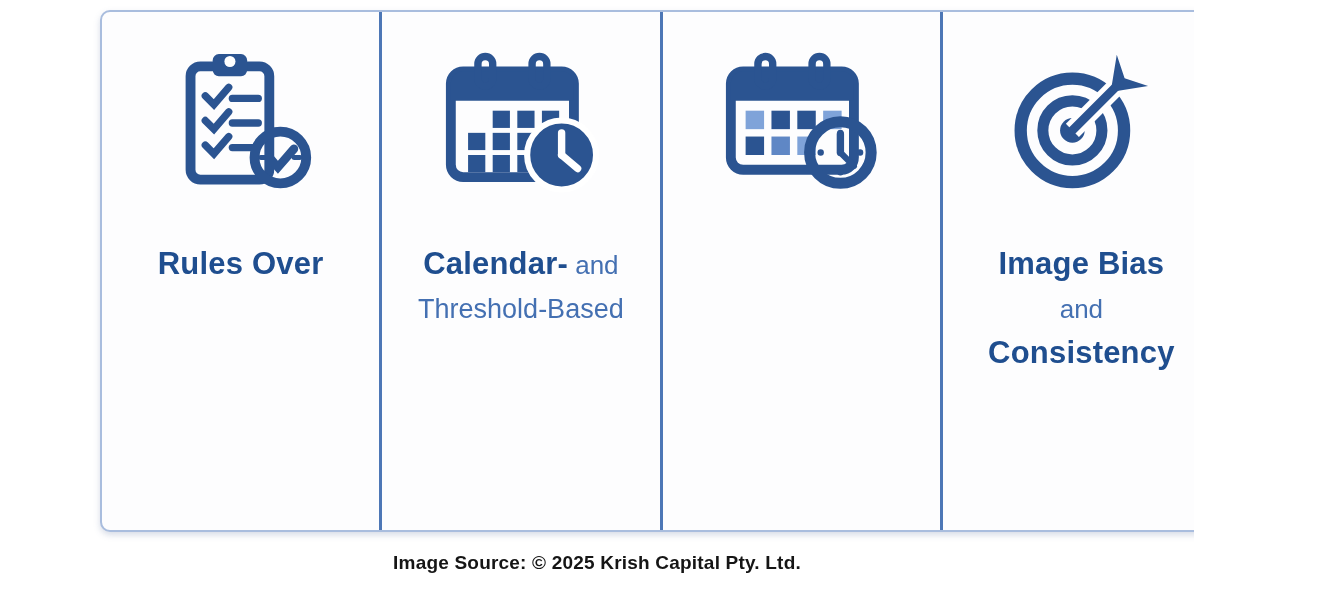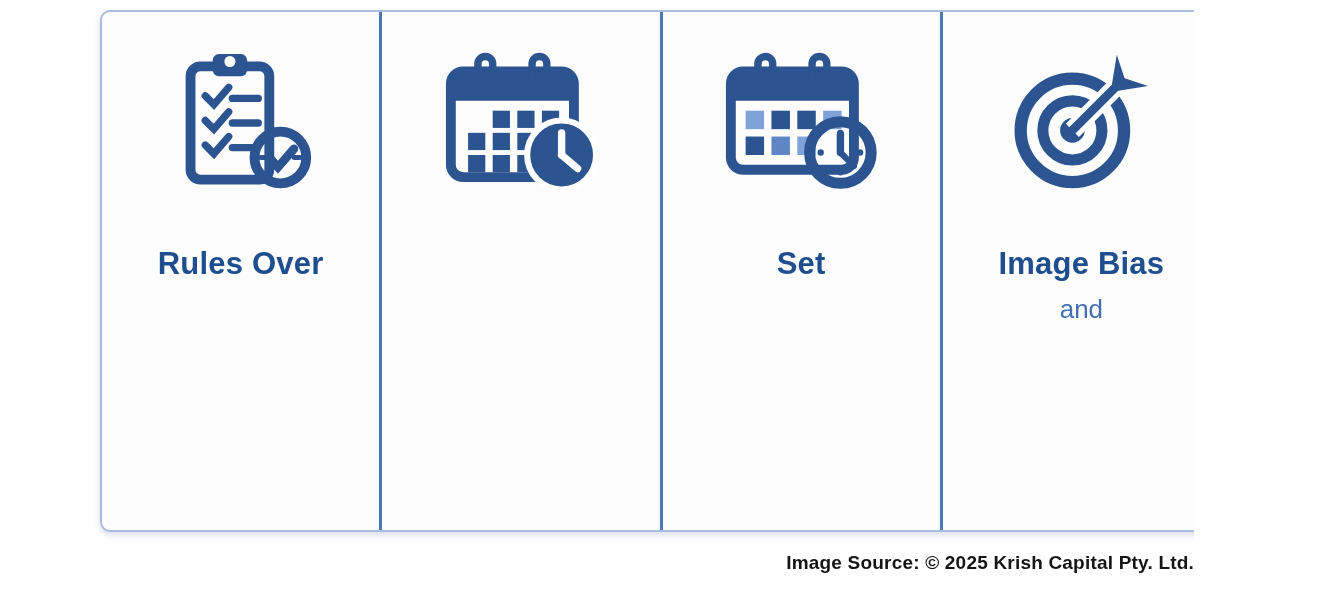--- a/index.html
+++ b/index.html
@@ -22,21 +22,21 @@
   }
   .panel{flex:1;box-sizing:border-box;display:flex;flex-direction:column;align-items:center;}
   .panel + .panel{border-left:3px solid var(--divider);}
   .icon-wrap{height:150px;margin-top:36px;display:flex;align-items:center;justify-content:center;}
   .icon-wrap svg{display:block;}
   .label{margin-top:46px;text-align:center;line-height:40px;padding:0 6px;}
   .t-bold{font-weight:700;font-size:31px;color:var(--navy-text);letter-spacing:.2px;}
   .t-light{font-weight:400;font-size:26px;color:var(--blue-light-text);}
   .t-light-lg{font-weight:400;font-size:27px;color:var(--blue-light-text);}
   .caption{
-    position:absolute;left:0;right:0;top:552px;text-align:right;
+    position:absolute;left:0;right:0;top:552px;text-align:center;
     font-weight:700;font-size:19px;color:var(--caption-color);letter-spacing:.2px;
   }
   .nv{stroke:var(--navy);fill:none;stroke-linecap:round;}
   .fillnv{fill:var(--navy);}
 </style>
 </head>
 <body>
 
 <div class="page">
   <div class="board">
@@ -79,20 +79,24 @@
             <rect x="62" y="68" width="14" height="14" class="fillnv"></rect>
             <rect x="82" y="68" width="14" height="14" class="fillnv"></rect>
           <rect x="22" y="86" width="14" height="14" class="fillnv"></rect>
             <rect x="42" y="86" width="14" height="14" class="fillnv"></rect>
             <rect x="62" y="86" width="14" height="14" class="fillnv"></rect>
           <circle cx="98" cy="86" r="28" class="fillnv" stroke="#ffffff" stroke-width="5"></circle>
           <path d="M98 86 V68" stroke="#ffffff" stroke-width="6" stroke-linecap="round" fill="none"></path>
           <path d="M98 86 L111 97" stroke="#ffffff" stroke-width="6" stroke-linecap="round" fill="none"></path>
         </svg>
       </div>
+      <div class="label">
+        <div><span class="t-bold">Calendar-</span><span class="t-light"> and</span></div>
+        <div><span class="t-light-lg">Threshold-Based</span></div>
+      </div>
     </div>
 
     <div class="panel">
       <div class="icon-wrap">
         <svg width="160" height="148" viewBox="0 0 130 120" aria-hidden="true">
           <rect x="8" y="18" width="100" height="80" rx="10" fill="#ffffff" class="nv" stroke-width="8"></rect>
           <path d="M8 42 V28 a10 10 0 0 1 10 -10 h80 a10 10 0 0 1 10 10 v14 Z" class="fillnv"></path>
           <rect x="30" y="6" width="12" height="24" rx="6" fill="#ffffff" class="nv" stroke-width="6"></rect>
           <rect x="74" y="6" width="12" height="24" rx="6" fill="#ffffff" class="nv" stroke-width="6"></rect>
           <rect x="20" y="50" width="15" height="15" fill="var(--square-light)"></rect>
@@ -105,40 +109,40 @@
           <circle cx="97" cy="84" r="25" fill="#ffffff" class="nv" stroke-width="9"></circle>
           <circle cx="97" cy="68" r="2.6" class="fillnv"></circle>
           <circle cx="113" cy="84" r="2.6" class="fillnv"></circle>
           <circle cx="97" cy="100" r="2.6" class="fillnv"></circle>
           <circle cx="81" cy="84" r="2.6" class="fillnv"></circle>
           <path d="M97 84 V69" class="nv" stroke-width="6"></path>
           <path d="M97 84 L108 95" class="nv" stroke-width="5"></path>
         </svg>
       </div>
       <div class="label">
-        <div><span class="t-bold">Set</span></div>
       </div>
     </div>
 
 
     <div class="panel">
       <div class="icon-wrap">
         <svg width="160" height="148" viewBox="0 0 130 120" aria-hidden="true">
           <circle cx="58" cy="66" r="42" fill="none" class="nv" stroke-width="10"></circle>
           <circle cx="58" cy="66" r="24" fill="none" class="nv" stroke-width="9"></circle>
           <circle cx="58" cy="66" r="10" class="fillnv"></circle>
           <g transform="rotate(-45 58 66)">
             <line x1="58" y1="66" x2="112" y2="66" stroke="#ffffff" stroke-width="15"></line>
             <line x1="58" y1="66" x2="114" y2="66" class="nv" stroke-width="7"></line>
             <polygon points="102,66 127,48 118,66 127,84" class="fillnv"></polygon>
           </g>
         </svg>
       </div>
       <div class="label">
         <div><span class="t-bold">Image Bias</span></div>
         <div><span class="t-light">and</span></div>
+        <div><span class="t-bold">Consistency</span></div>
       </div>
     </div>
 
   </div>
 
   <div class="caption">Image Source: © 2025 Krish Capital Pty. Ltd.</div>
 </div>
 
 </body></html>

